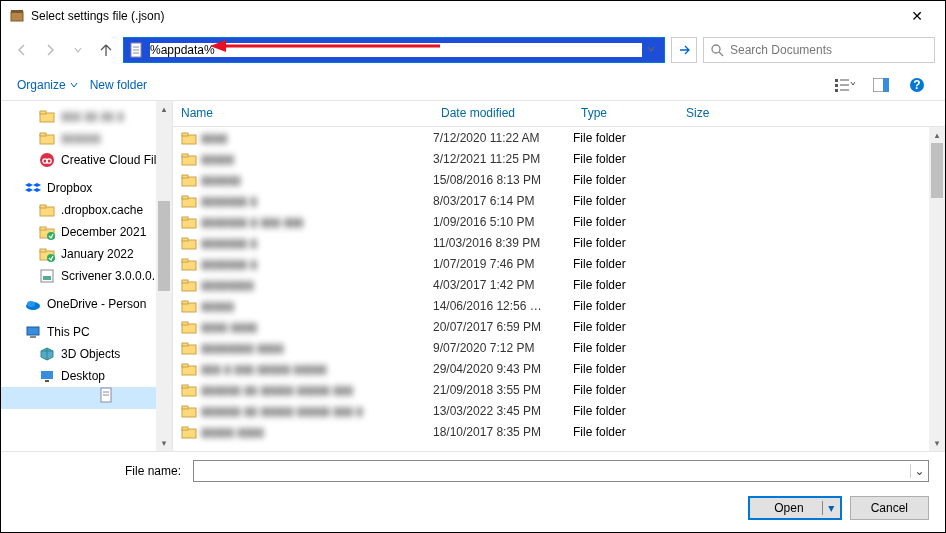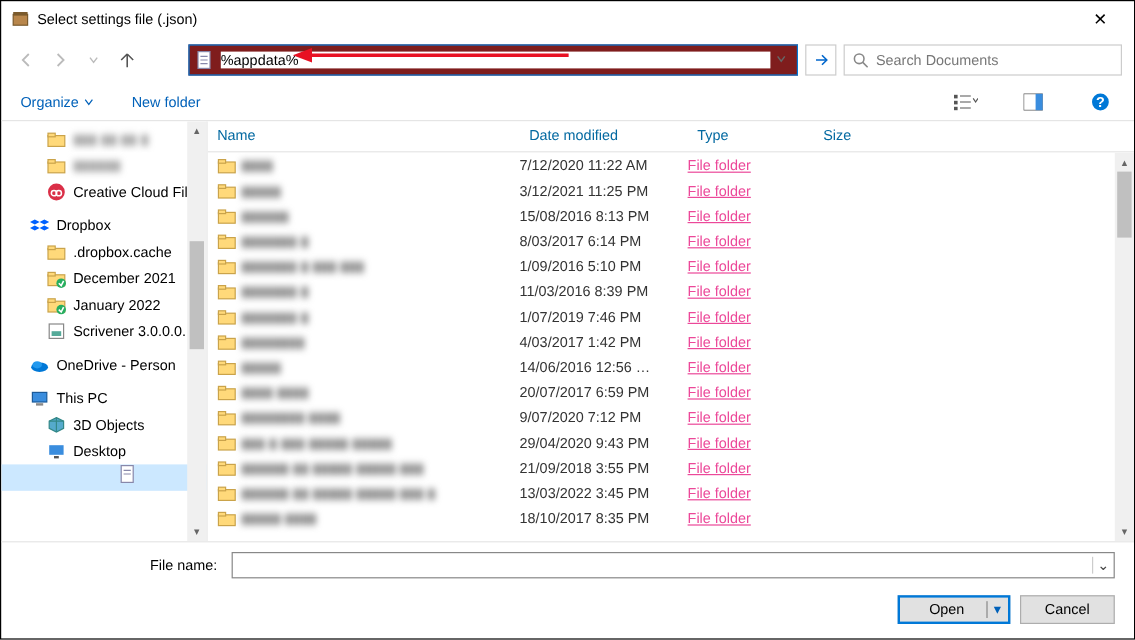--- a/index.html
+++ b/index.html
@@ -4,27 +4,27 @@
 <style>
 * { box-sizing: border-box; margin: 0; padding: 0; font-family: "Segoe UI", Tahoma, sans-serif; font-size: 12px; }
 body { background: #fff; width: 946px; height: 533px; border: 1px solid #000; overflow: hidden; display: flex; flex-direction: column; }
 .titlebar { height: 30px; display: flex; align-items: center; padding: 0 8px; }
 .titlebar .icon { width: 16px; height: 16px; margin-right: 6px; }
 .titlebar .title { flex: 1; }
 .titlebar .close { width: 40px; text-align: center; font-size: 14px; cursor: pointer; }
 .navbar { height: 38px; display: flex; align-items: center; padding: 0 10px; gap: 6px; }
 .navbtn { width: 22px; height: 22px; display: flex; align-items: center; justify-content: center; color: #999; }
 .navbtn.enabled { color: #333; }
-.addrbar { flex: 1; height: 26px; border: 1px solid #0078d7; display: flex; align-items: center; padding: 0 4px; position: relative; background: #7f1d1d; margin-left: 34px; }
+.addrbar { flex: 1; height: 26px; border: 1px solid #0078d7; display: flex; align-items: center; padding: 0 4px; position: relative; background: #1d4ed8; }
 .addrbar .doc-icon { width: 16px; height: 16px; margin-right: 6px; }
 .addrbar input { border: none; outline: none; flex: 1; font-size: 12px; }
 .addrbar .drop { color: #666; padding: 0 4px; }
 .gobtn { width: 26px; height: 26px; border: 1px solid #ccc; display: flex; align-items: center; justify-content: center; color: #0066cc; }
 .searchbox { width: 232px; height: 26px; border: 1px solid #ccc; display: flex; align-items: center; padding: 0 6px; color: #777; gap: 6px; }
-.toolbar { height: 32px; display: flex; align-items: center; padding: 0 16px; border-bottom: 1px solid #e5e5e5; gap: 32px; text-align: center; }
+.toolbar { height: 32px; display: flex; align-items: center; padding: 0 16px; border-bottom: 1px solid #e5e5e5; gap: 12px; text-align: center; }
 .toolbar .link { color: #0061b9; cursor: pointer; display: flex; align-items: center; gap: 4px; }
 .toolbar .spacer { flex: 1; }
 .toolbar .iconbtn { width: 24px; height: 24px; display: flex; align-items: center; justify-content: center; }
 .mainarea { flex: 1; display: flex; overflow: hidden; }
 .sidebar { width: 172px; border-right: 1px solid #e5e5e5; overflow-y: auto; padding: 4px 0; position: relative; }
 .treeitem { display: flex; align-items: center; height: 22px; padding-left: 24px; gap: 6px; cursor: pointer; white-space: nowrap; overflow: hidden; }
 .treeitem.indent { padding-left: 38px; }
 .treeitem.selected { background: #cce8ff; flex-direction: column; }
 .treeitem .blur { filter: blur(3px); color: #888; }
 .ticon { width: 16px; height: 16px; flex-shrink: 0; }
@@ -38,21 +38,21 @@
 .listhead > div { padding: 5px 8px; border-right: 1px solid transparent; }
 .col-name { width: 260px; }
 .col-date { width: 140px; }
 .col-type { width: 105px; }
 .col-size { width: 80px; }
 .listbody { flex: 1; overflow: hidden; position: relative; }
 .row { display: flex; align-items: center; height: 21px; padding-left: 8px; }
 .row .fname { width: 252px; display: flex; align-items: center; gap: 4px; }
 .row .fname .blur { filter: blur(3px); color: #666; }
 .row .fdate { width: 140px; color: #333; }
-.row .ftype { width: 105px; color: #ec4899; text-decoration: underline; }
+.row .ftype { width: 105px; color: #000000; }
 .listscroll { position: absolute; right: 0; top: 0; bottom: 0; width: 16px; background: #f0f0f0; }
 .listscroll .thumb { position: absolute; left: 2px; right: 2px; top: 16px; height: 55px; background: #c0c0c0; }
 .listscroll .arr { position: absolute; left: 0; right: 0; height: 16px; display: flex; align-items: center; justify-content: center; color: #666; font-size: 9px; }
 .listscroll .arr.up { top: 0; }
 .listscroll .arr.down { bottom: 0; }
 .bottombar { border-top: 1px solid #e5e5e5; padding: 8px 16px 12px; }
 .fnrow { display: flex; align-items: center; gap: 6px; margin-bottom: 14px; }
 .fnrow label { width: 170px; text-align: right; padding-right: 6px; }
 .fnrow .combo { flex: 1; height: 22px; border: 1px solid #888; display: flex; align-items: center; }
 .fnrow .combo .drop { width: 18px; text-align: center; border-left: 1px solid #ccc; color: #444; }

